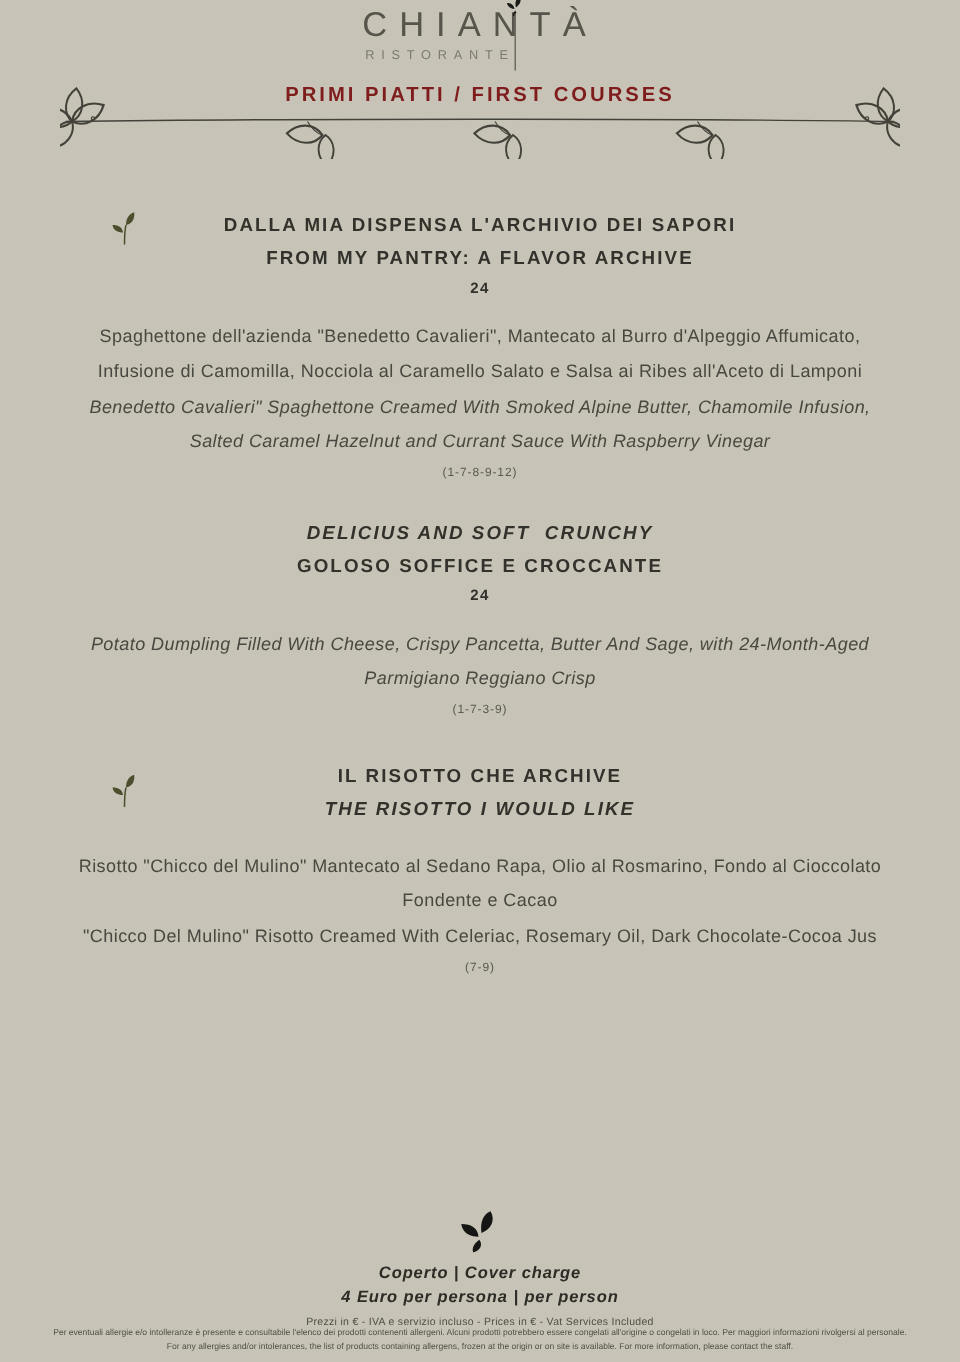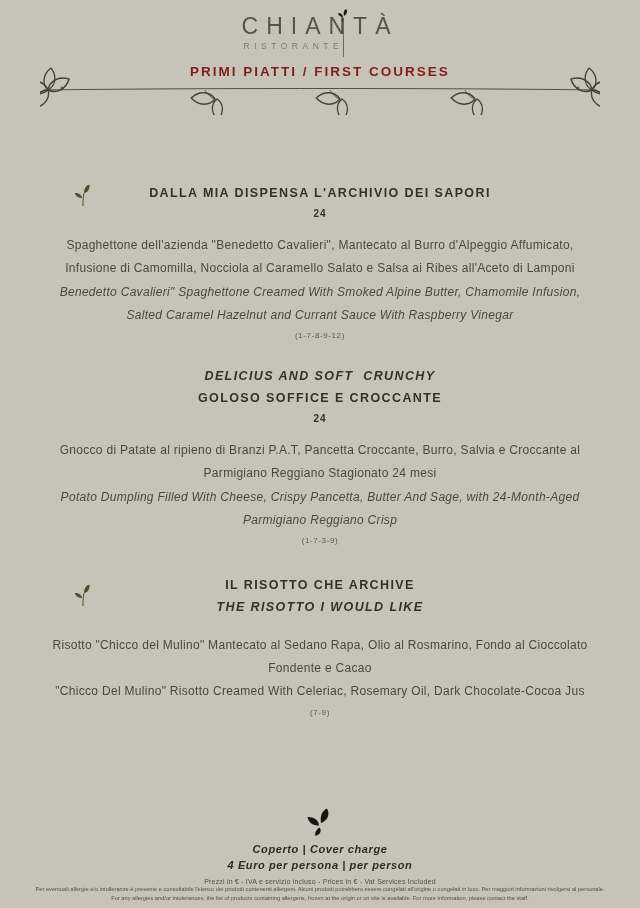--- a/index.html
+++ b/index.html
@@ -5,42 +5,42 @@
   html,body{margin:0;padding:0;}
   body{
     width:640px;height:908px;
     background:#c7c4b7;
     font-family:"Liberation Sans", sans-serif;
     color:#3b3a33;
     position:relative;
     overflow:hidden;
   }
   
-  .logo-wrap{ text-align:center; padding-top:13px; }
+  .logo-wrap{ text-align:center; padding-top:3px; }
   .logo{ position:relative; display:inline-block; }
   .logo-name{
     font-size:23px; letter-spacing:8px; color:#56544b;
     font-weight:400;
   }
   .logo-leaf{ position:absolute; left:61%; top:-5px; }
   .logo-bar{ position:absolute; left:64.5%; top:6px; width:1px; height:38px; background:#6d6b60; }
   .logo-sub{
     font-size:8.5px; letter-spacing:4.5px; color:#7b7970;
     text-align:left; margin-top:1px; padding-left:2px;
   }
   
   .section-header{ position:relative; height:58px; margin-top:4px; }
   .branch-svg{ position:absolute; left:50%; top:0; transform:translateX(-50%); }
   .section-title{
     position:absolute; width:100%; text-align:center; top:7px;
     font-weight:bold; font-size:13.5px; letter-spacing:2px; color:#7f1d1d;
   }
   
   .dish{ position:relative; width:560px; margin:0 auto; text-align:center; }
-  .dish-1{ margin-top:68px; }
+  .dish-1{ margin-top:34px; }
   .dish-2{ margin-top:22px; }
   .dish-3{ margin-top:26px; }
   .dish-leaf{ position:absolute; left:34px; top:1px; }
   .dish-leaf-3{ top:9px; }
   .dish-title{
     font-weight:bold; font-size:12.5px; letter-spacing:1.4px;
     line-height:1.75; color:#32312b; white-space:pre-wrap;
   }
   .t-italic{ font-style:italic; }
   .dish-price{ font-weight:bold; font-size:10px; letter-spacing:1px; color:#32312b; margin-top:3px; }
@@ -120,34 +120,34 @@
 
 <div class="dish dish-1">
   <span class="dish-leaf">
     <svg width="17" height="23" viewBox="0 0 17 23">
       <path d="M9 22 C 9 17 9 13 10 9" fill="none" stroke="#4c4e2d" stroke-width="1"></path>
       <path d="M10 9 C 10 4.5 12 1.5 15.5 0.5 C 16 5.5 13.5 8.5 10 9 Z" fill="#4c4e2d"></path>
       <path d="M8 14 C 4.5 14 1.5 12.5 1 9 C 5 9 7.5 10.5 8 14 Z" fill="#4c4e2d"></path>
     </svg>
   </span>
   <div class="dish-title">DALLA MIA DISPENSA L'ARCHIVIO DEI SAPORI</div>
+  <div class="dish-title">FROM MY PANTRY: A FLAVOR ARCHIVE</div>
   <div class="dish-price">24</div>
   <div class="dish-desc">
     <div>Spaghettone dell'azienda "Benedetto Cavalieri", Mantecato al Burro d'Alpeggio Affumicato, Infusione di Camomilla, Nocciola al Caramello Salato e Salsa ai Ribes all'Aceto di Lamponi</div>
     <div class="d-italic">Benedetto Cavalieri" Spaghettone Creamed With Smoked Alpine Butter, Chamomile Infusion, Salted Caramel Hazelnut and Currant Sauce With Raspberry Vinegar</div>
     <div class="allergens">(1-7-8-9-12)</div>
   </div>
 </div>
 
 <div class="dish dish-2">
   <div class="dish-title t-italic">DELICIUS AND SOFT  CRUNCHY</div>
   <div class="dish-title">GOLOSO SOFFICE E CROCCANTE</div>
   <div class="dish-price">24</div>
   <div class="dish-desc">
-    <div>Gnocco di Patate al ripieno di Branzi P.A.T, Pancetta Croccante, Burro, Salvia e Croccante al Parmigiano Reggiano Stagionato 24 mesi</div>
     <div class="d-italic">Potato Dumpling Filled With Cheese, Crispy Pancetta, Butter And Sage, with 24-Month-Aged Parmigiano Reggiano Crisp</div>
     <div class="allergens">(1-7-3-9)</div>
   </div>
 </div>
 
 <div class="dish dish-3">
   <span class="dish-leaf dish-leaf-3">
     <svg width="17" height="23" viewBox="0 0 17 23">
       <path d="M9 22 C 9 17 9 13 10 9" fill="none" stroke="#4c4e2d" stroke-width="1"></path>
       <path d="M10 9 C 10 4.5 12 1.5 15.5 0.5 C 16 5.5 13.5 8.5 10 9 Z" fill="#4c4e2d"></path>

